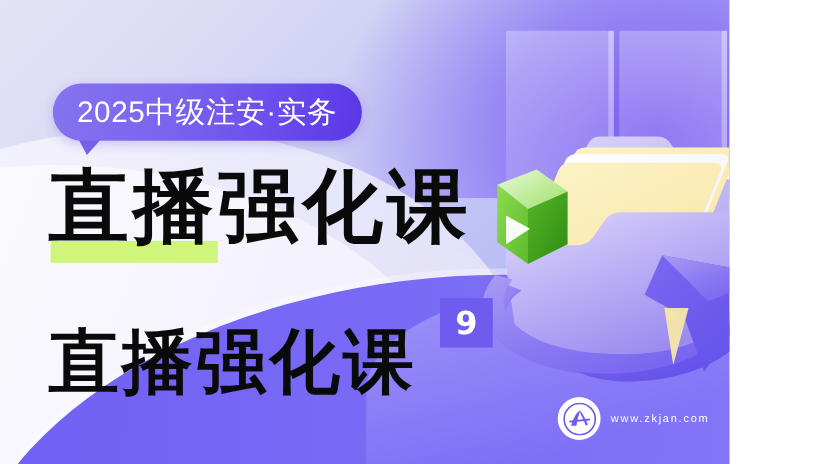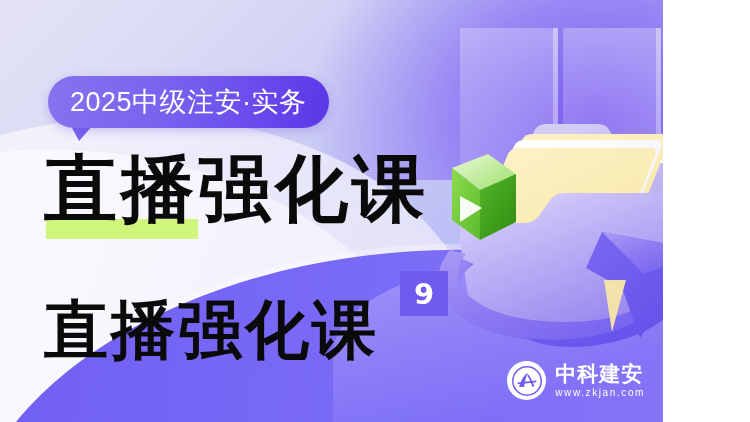--- a/index.html
+++ b/index.html
@@ -278,18 +278,17 @@
   <div class="logo">
     <div class="logo-mark">
       <svg width="30" height="30" viewBox="0 0 30 30" xmlns="http://www.w3.org/2000/svg">
         <circle cx="15" cy="15" r="14.2" fill="none" stroke="#6f5cef" stroke-width="1.5"></circle>
         <path d="M7 21 Q11 9 15.5 7 Q13 14 12 21 Z" fill="#6f5cef"></path>
         <path d="M15.5 7 Q19 12 22.5 20 L20.5 21 Q17.5 13 15.5 10 Z" fill="#6f5cef"></path>
         <path d="M5.5 16.5 L24.5 14.5 L24.2 16.2 L5.8 18.2 Z" fill="#6f5cef"></path>
       </svg>
     </div>
     <div class="logo-text">
-      <div class="logo-cn">中科建安</div>
       <div class="logo-url">www.zkjan.com</div>
     </div>
   </div>
 
 </div>
 
 </body></html>

